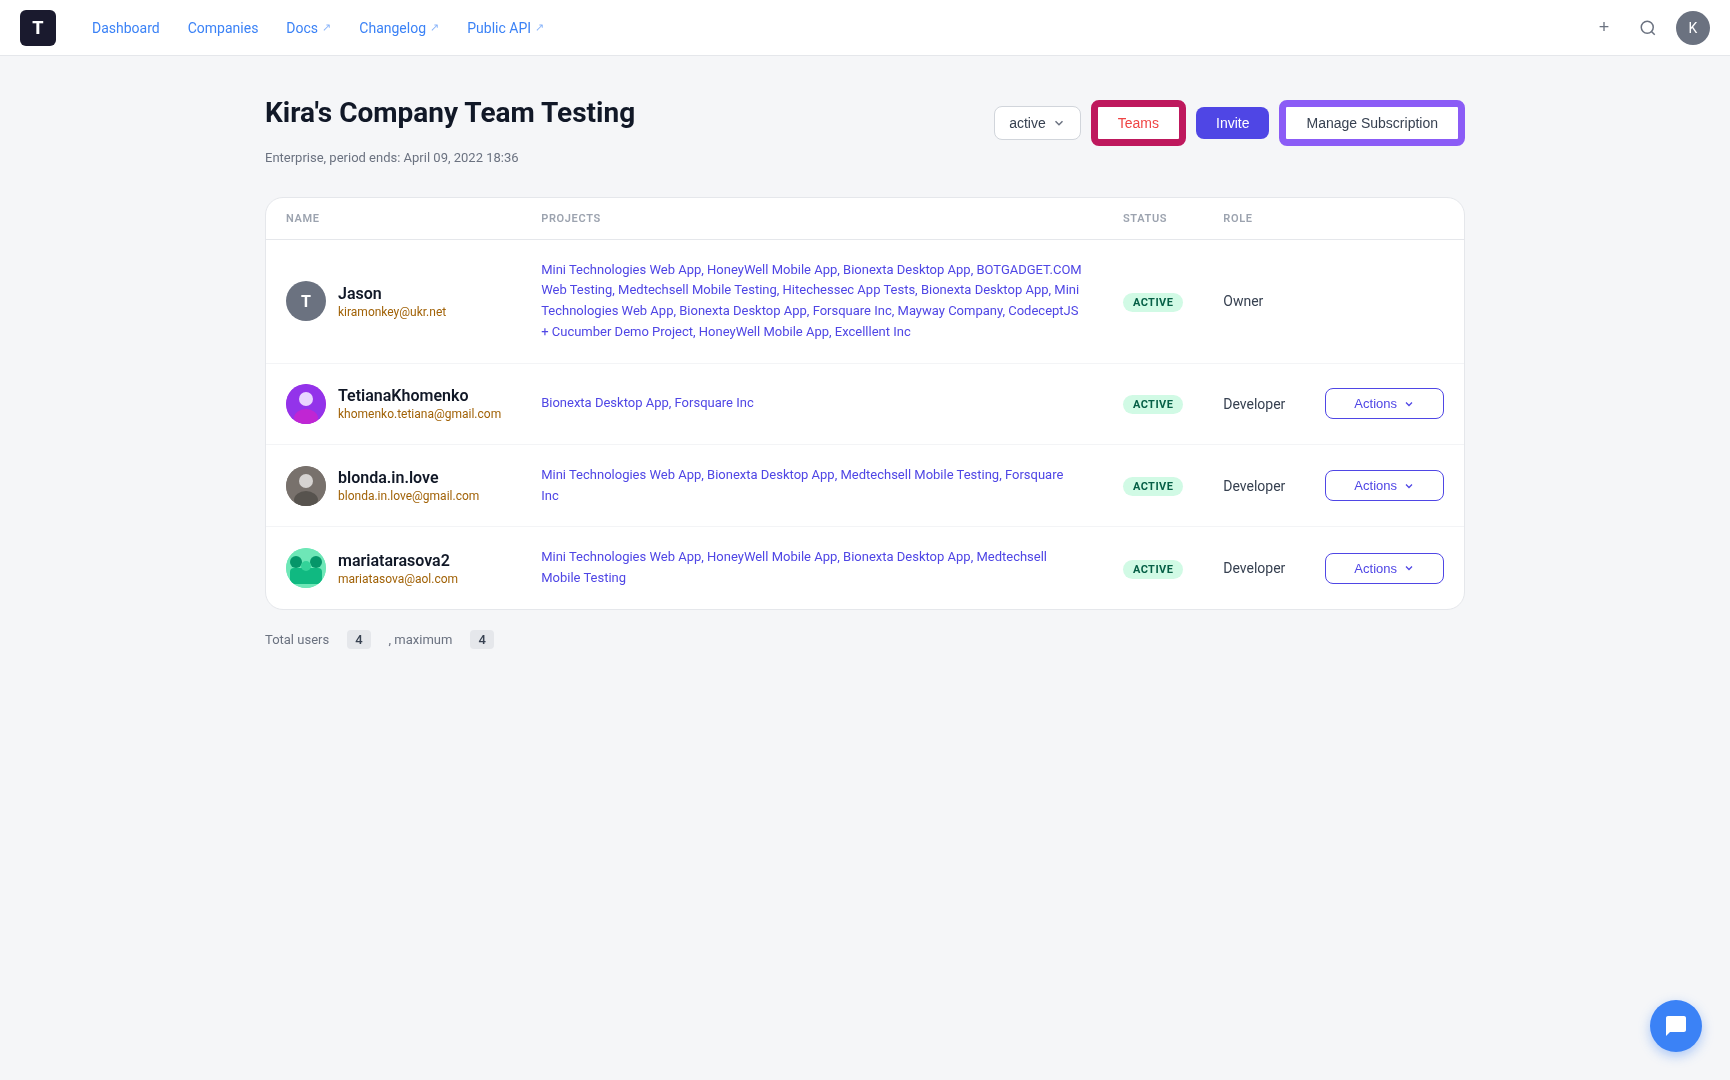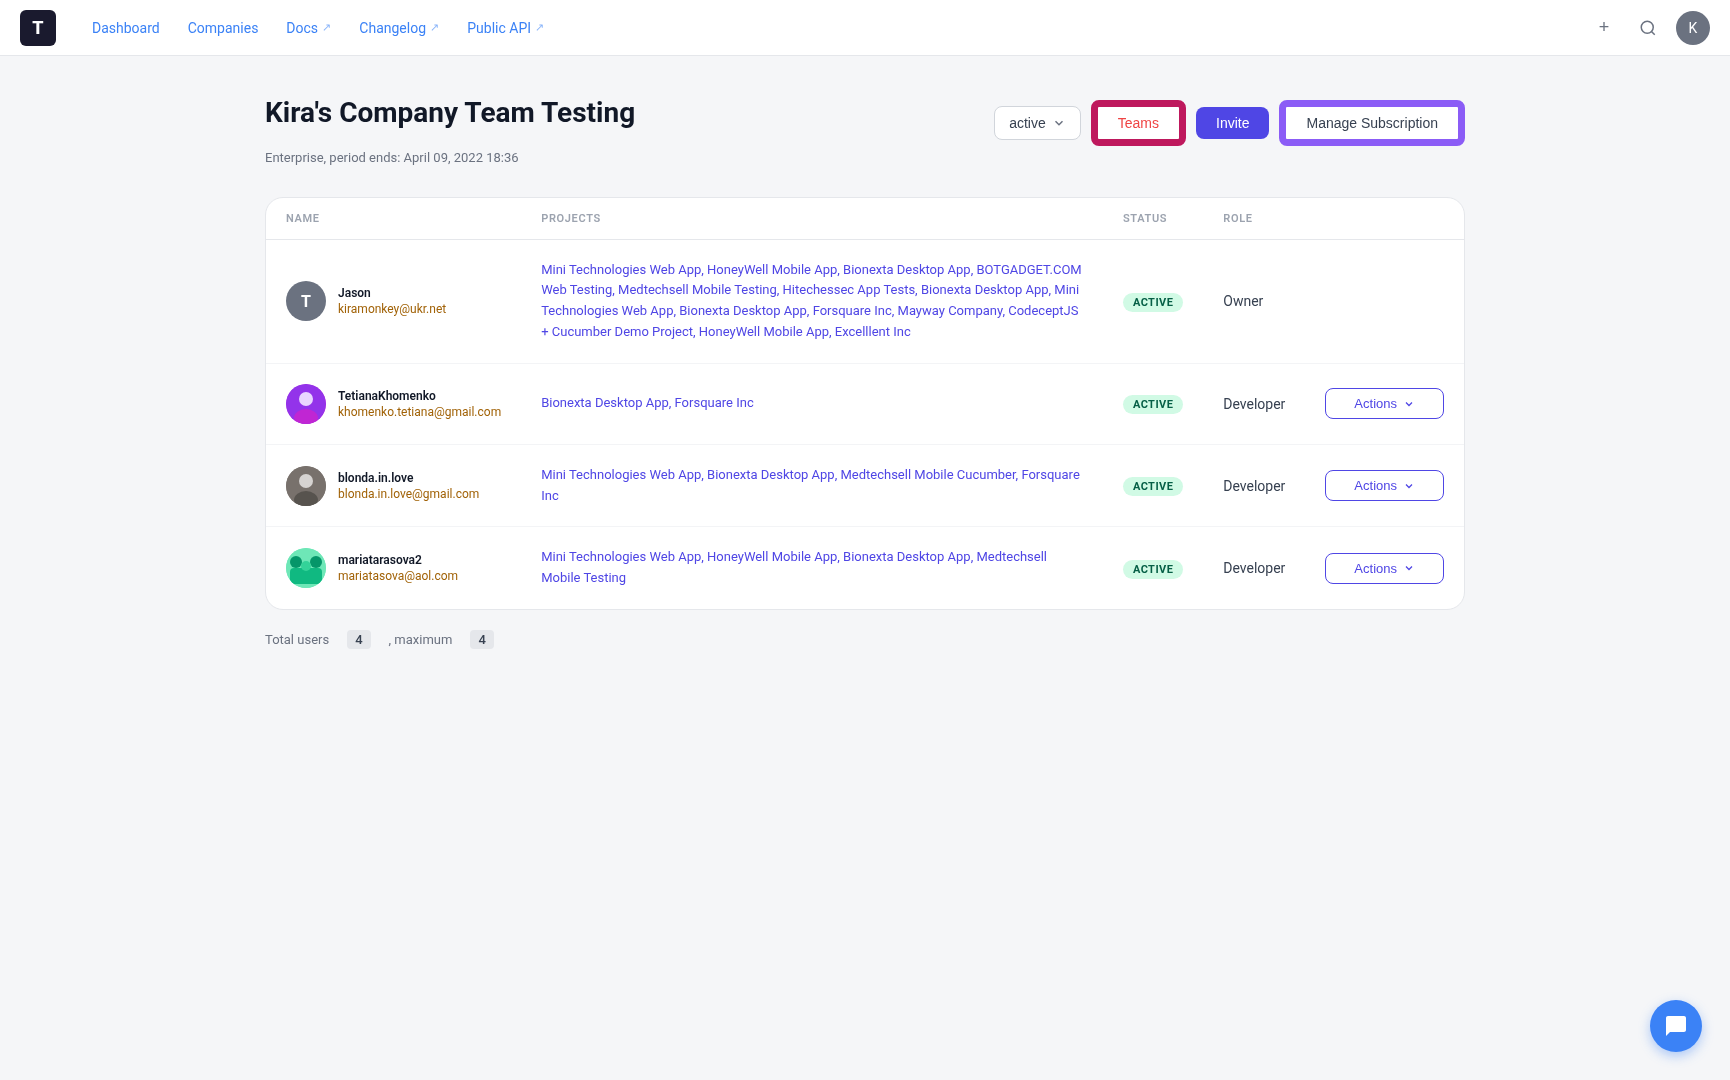--- a/index.html
+++ b/index.html
@@ -171,21 +171,21 @@
     .avatar {
       width: 40px; height: 40px;
       border-radius: 50%;
       flex-shrink: 0;
       display: flex; align-items: center; justify-content: center;
       font-weight: 600;
       font-size: 15px;
       color: #fff;
       overflow: hidden;
     }
-    .user-name { font-size: 12px; font-weight: 600; color: #111827; }
+    .user-name { font-size: 16px; font-weight: 600; color: #111827; }
     .user-email { font-size: 12px; color: #a16207; margin-top: 2px; }
 
     .projects-cell {
       font-size: 13px;
       color: #4f46e5;
       line-height: 1.6;
     }
 
     .status-badge {
       display: inline-block;
@@ -378,21 +378,21 @@
                     <ellipse cx="20" cy="34" rx="12" ry="9" fill="#57534e"></ellipse>
                   </svg>
           </div>
           <div>
             <div class="user-name">blonda.in.love</div>
             <div class="user-email">blonda.in.love@gmail.com</div>
           </div>
         </div>
       </td>
       <td>
-        <div class="projects-cell">Mini Technologies Web App, Bionexta Desktop App, Medtechsell Mobile Cucumber, Forsquare Inc</div>
+        <div class="projects-cell">Mini Technologies Web App, Bionexta Desktop App, Medtechsell Mobile Testing, Forsquare Inc</div>
       </td>
       <td>
         <span class="status-badge">ACTIVE</span>
       </td>
       <td class="role-cell">Developer</td>
       <td>
               <button class="actions-btn">
            Actions
            <svg width="12" height="12" viewBox="0 0 24 24" fill="none" stroke="currentColor" stroke-width="2.5">
                   <path d="m6 9 6 6 6-6"></path>

